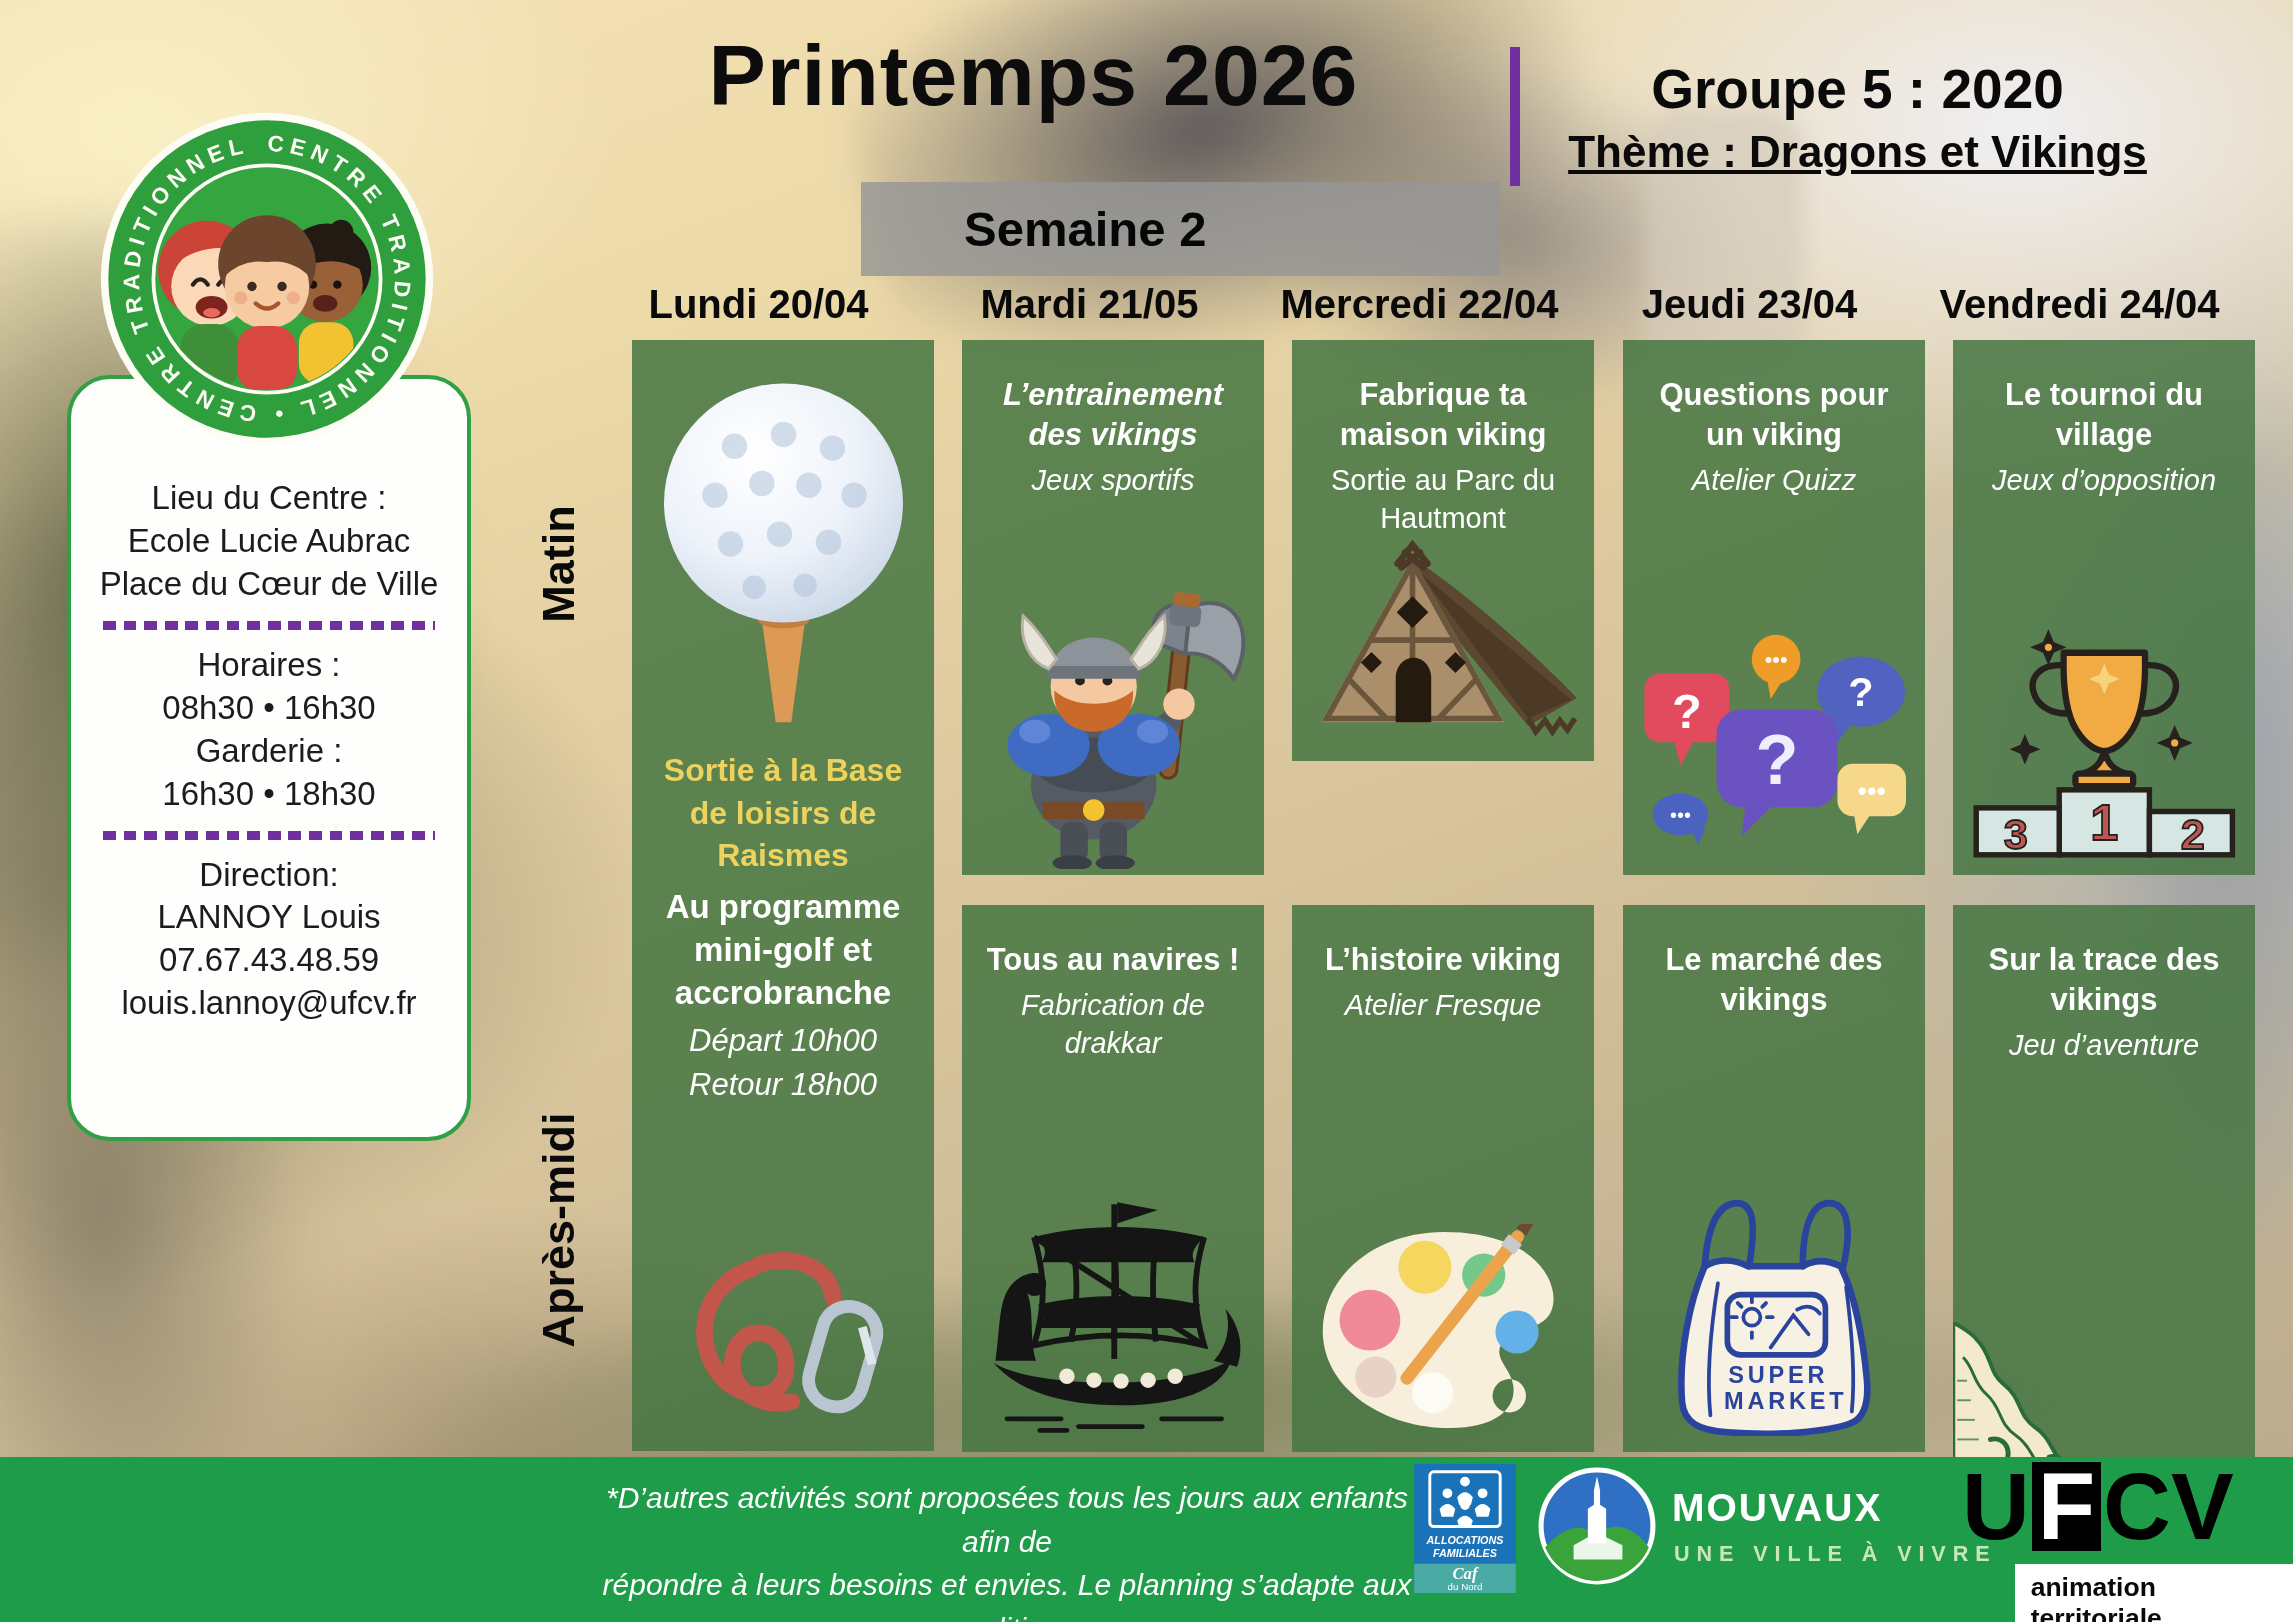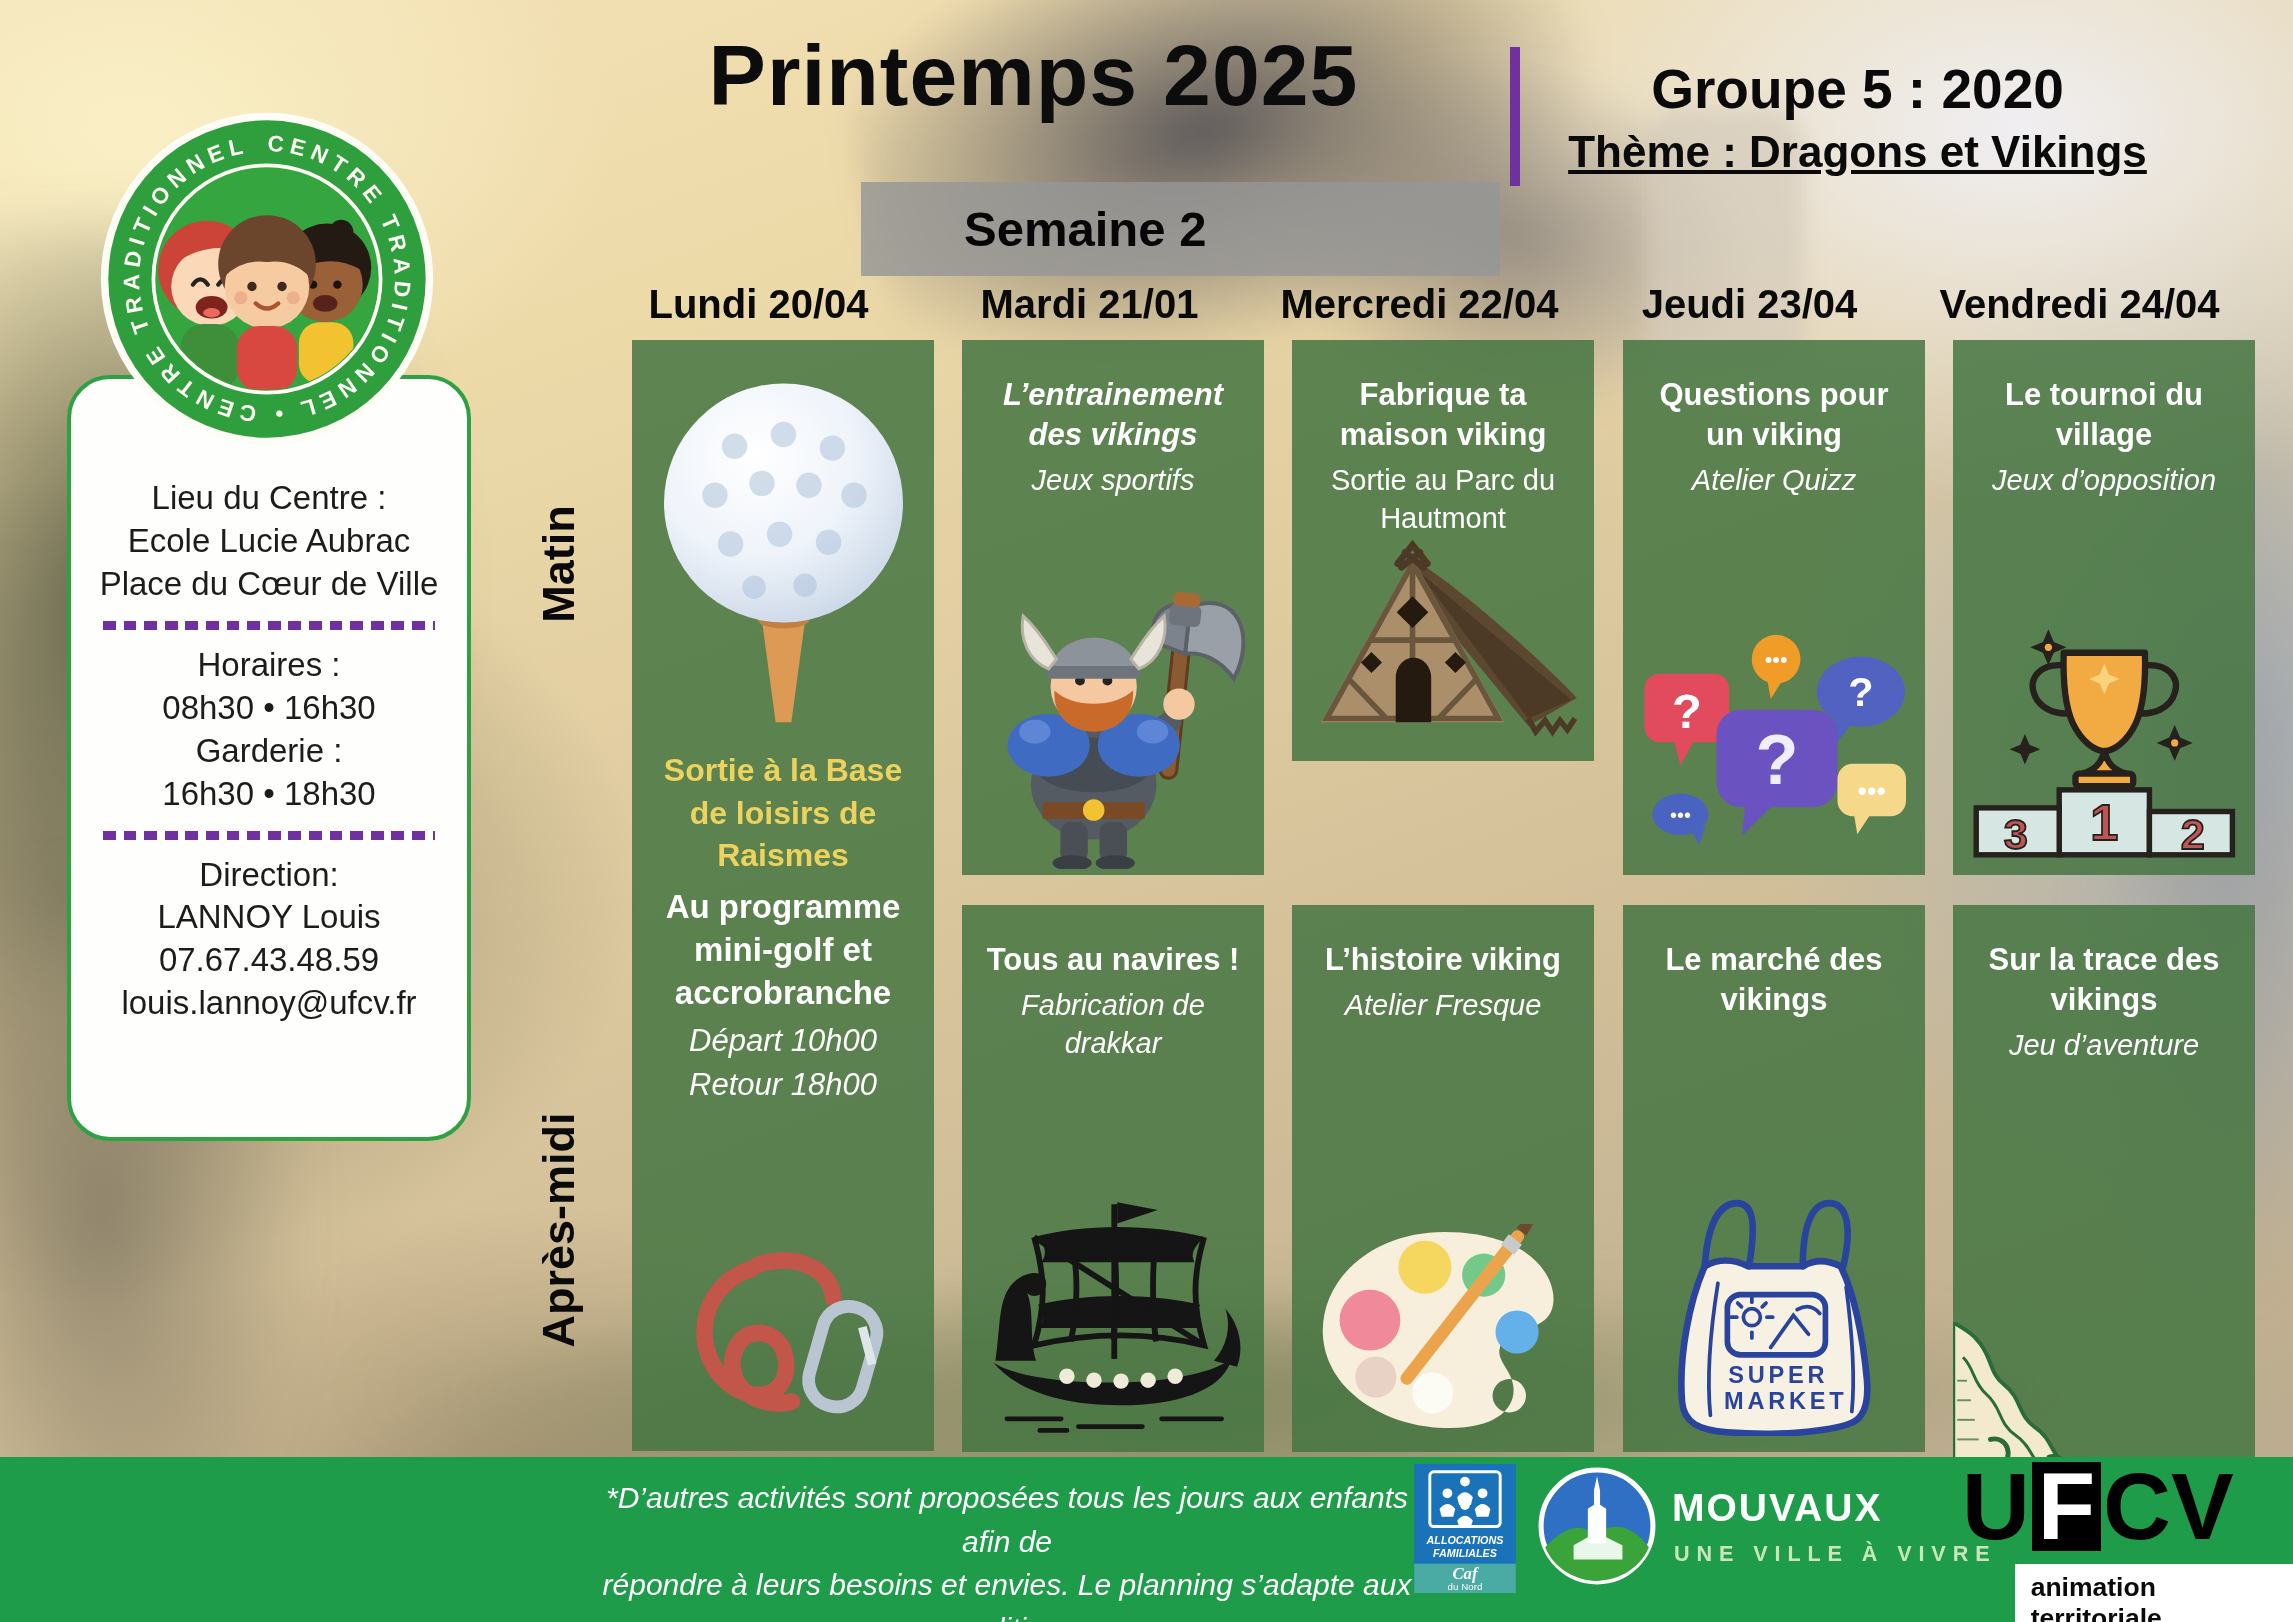--- a/index.html
+++ b/index.html
@@ -71,21 +71,21 @@
 <div class="page">
 
   <div class="art art-left-dark"></div>
   <div class="art art-left-edge"></div>
   <div class="art art-wing"></div>
   <div class="art art-wing2"></div>
   <div class="art art-tower"></div>
   <div class="art art-rock-right"></div>
   <div class="art art-grass"></div>
 
-  <div class="title">Printemps 2025</div>
+  <div class="title">Printemps 2026</div>
   <div class="week-band">
     <span class="week">Semaine 2</span>
   </div>
   <div class="purple-bar"></div>
   <div class="group-block">
     <div class="group-line">Groupe 5 : 2020</div>
     <div class="theme-line">Thème : Dragons et Vikings</div>
   </div>
 
   <div class="side-card">
@@ -142,21 +142,21 @@
         <circle cx="196" cy="188" r="5" fill="#3a2a20"></circle>
         <path d="M168,206 q12,11 24,0" stroke="#a8542f" stroke-width="4.5" fill="none" stroke-linecap="round"></path>
         <circle cx="152" cy="200" r="7" fill="#e89a78" opacity=".55"></circle>
         <circle cx="208" cy="200" r="7" fill="#e89a78" opacity=".55"></circle>
         <rect x="148" y="230" width="64" height="70" rx="24" fill="#d84840"></rect>
       </g>
     </svg>
   </div>
 
   <div class="day-header" style="left:582px">Lundi 20/04</div>
-  <div class="day-header" style="left:913px">Mardi 21/01</div>
+  <div class="day-header" style="left:913px">Mardi 21/05</div>
   <div class="day-header" style="left:1243px">Mercredi 22/04</div>
   <div class="day-header" style="left:1573px">Jeudi 23/04</div>
   <div class="day-header" style="left:1903px">Vendredi 24/04</div>
 
   <div class="rowlabel" style="left:461px;top:466px;width:196px;height:196px">
     <span>Matin</span>
   </div>
   <div class="rowlabel" style="left:461px;top:1063px;width:196px;height:333px">
     <span>Après-midi</span>
   </div>

